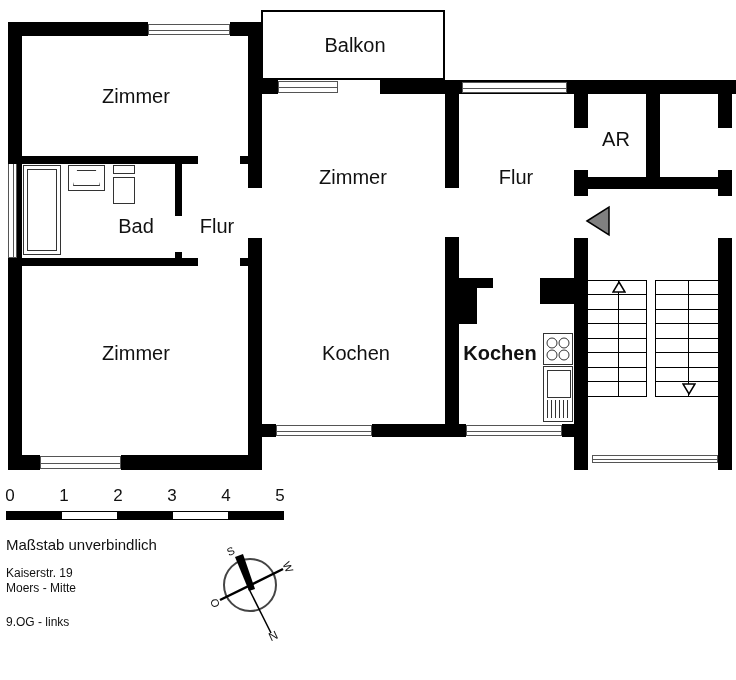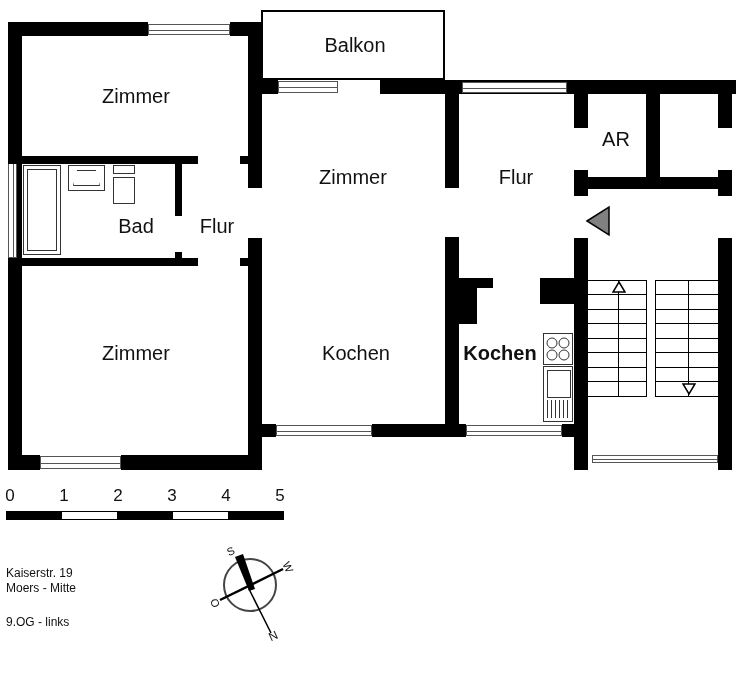--- a/index.html
+++ b/index.html
@@ -137,20 +137,21 @@
   <div class="tick" style="left:172px;">3</div>
   <div class="tick" style="left:226px;">4</div>
   <div class="tick" style="left:280px;">5</div>
   <div class="scale">
     <span style="background:#000;"></span>
       <span style="background:#fff;"></span>
       <span style="background:#000;"></span>
       <span style="background:#fff;"></span>
       <span style="background:#000;"></span>
   </div>
+  <div class="note">Maßstab unverbindlich</div>
 
   <div class="addr" style="top:581px;">Moers - Mitte</div>
   <div class="addr" style="top:566px;">Kaiserstr. 19</div>
   <div class="addr" style="top:615px;">9.OG - links</div>
 
   <div style="position:absolute;left:205px;top:545px;width:100px;height:100px;">
     <svg width="100" height="100" viewBox="0 0 100 100">
       <circle cx="45" cy="40" r="26" fill="none" stroke="#444" stroke-width="2"></circle>
       <line x1="15" y1="55" x2="78" y2="24" stroke="#000" stroke-width="2.5"></line>
       <polygon points="30,12 38,9 50,44 44,46" fill="#000"></polygon>

